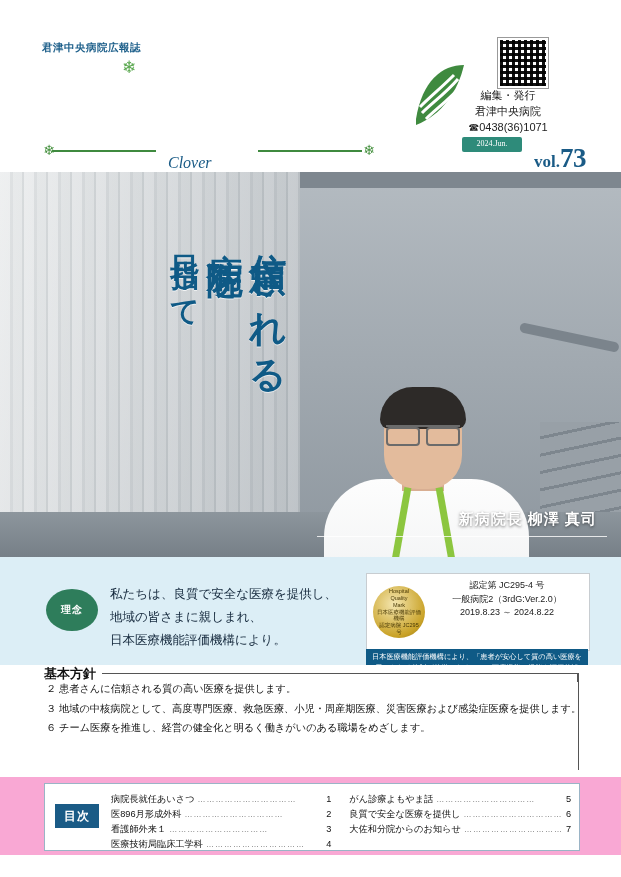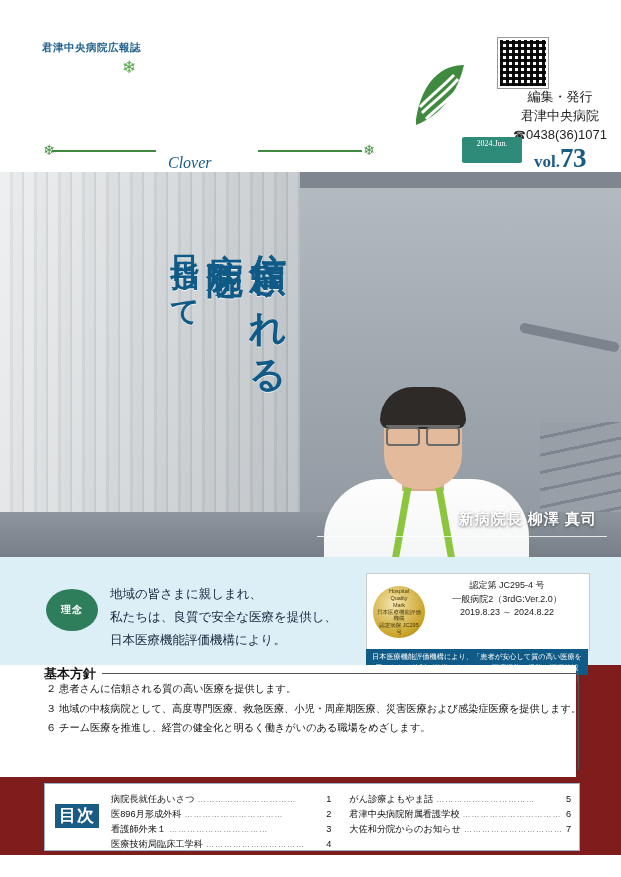--- a/index.html
+++ b/index.html
@@ -9,21 +9,21 @@
   }
   body {
     font-family: "Liberation Sans", sans-serif;
     -webkit-font-smoothing: antialiased;
   }
   .page {
     position: relative;
     width: 621px;
     height: 877px;
     overflow: hidden;
-    background: #7f1d1d;
+    background: #f9a8d4;
   }
 
   
   .masthead {
     position: absolute;
     left: 0; top: 0;
     width: 621px; height: 172px;
     background: #ffffff;
   }
   .mast-sub {
@@ -91,36 +91,36 @@
     width: 46px; height: 46px;
     background:
       repeating-linear-gradient(90deg,#111 0 3px,#fff 3px 6px),
       repeating-linear-gradient(0deg,#111 0 3px,#fff 3px 6px);
     background-blend-mode: multiply;
     border: 2px solid #fff;
     box-shadow: 0 0 0 1px #999;
   }
   .publisher {
     position: absolute;
-    left: 510px; top: 88px;
+    left: 458px; top: 88px;
     width: 100px;
     text-align: center;
-    font-size: 13px;
+    font-size: 11px;
     line-height: 1.45;
     color: #222;
   }
   .vol-box {
     position: absolute;
     left: 462px; top: 137px;
     width: 124px; height: 30px;
   }
   .vol-date {
     position: absolute;
     left: 0; top: 0;
-    width: 60px; height: 26px;
+    width: 60px; height: 15px;
     background: #2e8b7a;
     color: #ffffff;
     font-size: 8px;
     line-height: 13px;
     text-align: center;
     border-radius: 2px;
     font-family: "Liberation Serif", serif;
   }
   .vol-num {
     position: absolute;
@@ -358,21 +358,21 @@
     line-height: 1.5;
     padding: 3px 6px;
     box-sizing: border-box;
     text-align: center;
   }
 
   
   .policy {
     position: absolute;
     left: 0; top: 665px;
-    width: 576px; height: 112px;
+    width: 621px; height: 112px;
     background: #ffffff;
   }
   .policy-title {
     position: absolute;
     left: 44px; top: 0px;
     font-size: 13px;
     font-weight: bold;
     color: #111;
     background: #fff;
     padding: 0 6px 0 0;
@@ -408,21 +408,21 @@
     width: 534px; height: 66px;
     border: 1px solid #9ab4c6;
     background: #ffffff;
   }
   .toc-label {
     position: absolute;
     left: 10px; top: 20px;
     width: 44px; height: 24px;
     background: #1a5b86;
     color: #fff;
-    font-size: 17px;
+    font-size: 12px;
     font-weight: bold;
     line-height: 24px;
     text-align: center;
     letter-spacing: 1px;
   }
   .toc-cols {
     position: absolute;
     left: 66px; top: 8px;
     width: 460px;
     display: flex;
@@ -525,22 +525,22 @@
       <div class="slogan-col small">目指して</div>
     </div>
 
     <div class="caption-rule"></div>
     <div class="photo-caption">新病院長 柳澤 真司</div>
   </div>
 
   <div class="philosophy">
     <div class="rinen-badge">理念</div>
     <div class="rinen-text">
+      <div>私たちは、良質で安全な医療を提供し、</div>
       <div>地域の皆さまに親しまれ、</div>
-      <div>私たちは、良質で安全な医療を提供し、</div>
       <div>日本医療機能評価機構により。</div>
     </div>
 
     <div class="cert">
       <div class="cert-seal">
         <div class="cert-seal-inner" style="white-space:pre-line;">Hospital
 Quality
 Mark
 日本医療機能評価機構
 認定病院 JC295号</div>
@@ -589,21 +589,21 @@
           <span class="p">4</span>
         </div>
       </div>
       <div class="toc-col">
         <div class="toc-row">
           <span class="t">がん診療よもやま話</span>
           <span class="dots">……………………………</span>
           <span class="p">5</span>
         </div>
         <div class="toc-row">
-          <span class="t">君津中央病院附属看護学校</span>
+          <span class="t">良質で安全な医療を提供し</span>
           <span class="dots">……………………………</span>
           <span class="p">6</span>
         </div>
         <div class="toc-row">
           <span class="t">大佐和分院からのお知らせ</span>
           <span class="dots">……………………………</span>
           <span class="p">7</span>
         </div>
       </div>
     </div>

